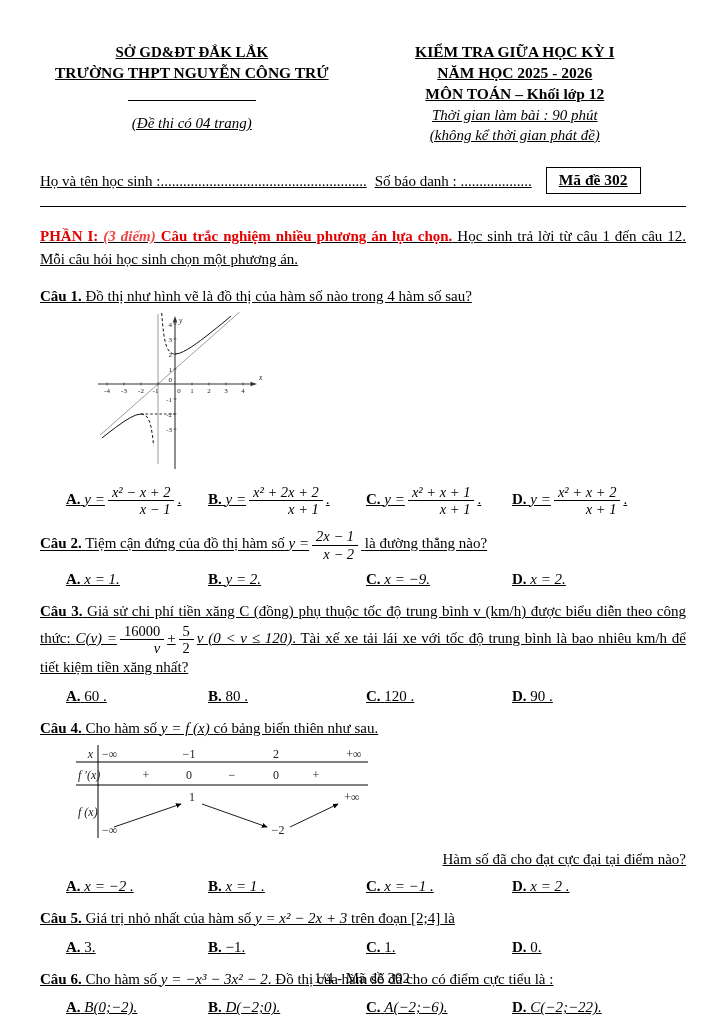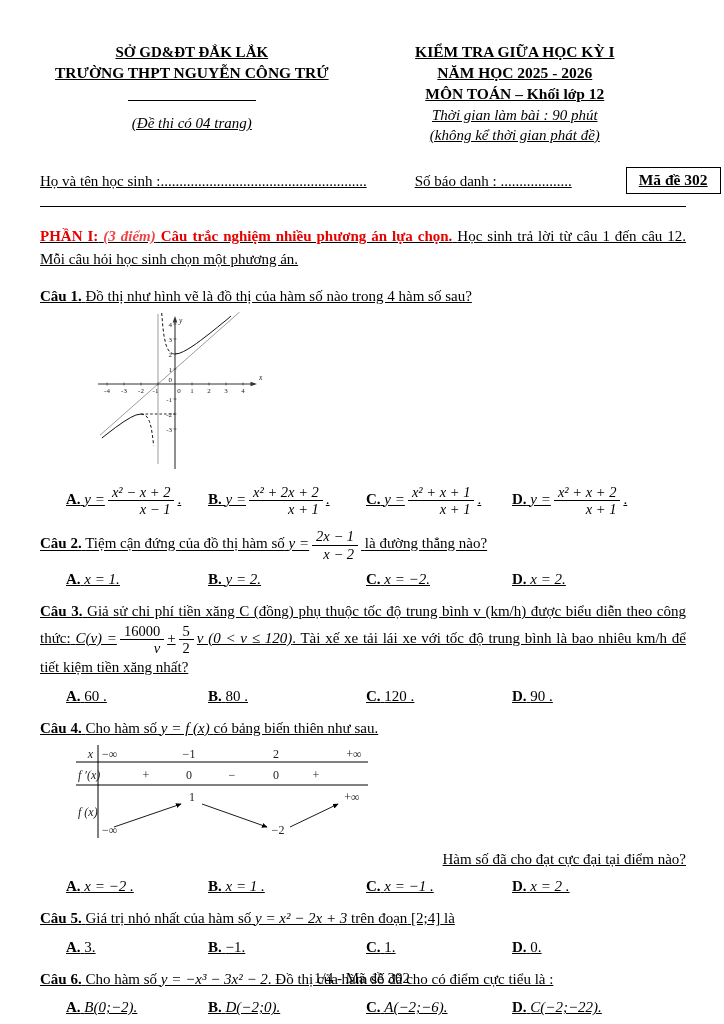--- a/index.html
+++ b/index.html
@@ -16,21 +16,21 @@
   .header-left{width:47%;text-align:center;}
   .header-right{width:53%;text-align:center;}
   .hl1{font-weight:bold;font-size:15px;}
   .hl2{font-weight:bold;font-size:15.5px;margin-top:1px;}
   .short-rule{width:128px;border:none;border-top:1.6px solid #000;margin:16px auto 12px auto;}
   .hl3{font-style:italic;font-size:15px;}
   .hr1,.hr2,.hr3{font-weight:bold;font-size:15.5px;}
   .hr4,.hr5{font-style:italic;font-size:15px;}
 
   
-  .student-row{display:flex;align-items:center;margin-top:22px;gap:40px;}
+  .student-row{display:flex;align-items:center;margin-top:22px;}
   .student-name{flex:0 0 auto;}
   .student-sbd{flex:0 0 auto;margin-left:8px;}
   .code-box{margin-left:14px;border:1.8px solid #000;padding:2px 12px;font-weight:bold;font-size:15.5px;white-space:nowrap;}
   .divider{border:none;border-top:1.8px solid #000;margin:12px 0 0 0;}
 
   
   .part1{margin-top:18px;text-align:justify;line-height:1.5;}
   .red{color:#e50000;font-weight:bold;}
   .red-italic{color:#ef4444;font-weight:bold;font-style:italic;margin-top:33px;}
 
@@ -162,21 +162,21 @@
     <span>Tiệm cận đứng của đồ thị hàm số</span>
     <span class="math">y =</span><span class="frac">
         <span class="num math">2x − 1</span>
         <span class="den math">x − 2</span>
       </span>
     <span>là đường thẳng nào?</span>
   </div>
   <div class="opts">
     <span class="opt"><b>A.</b> <span class="math">x = 1.</span></span>
     <span class="opt"><b>B.</b> <span class="math">y = 2.</span></span>
-    <span class="opt"><b>C.</b> <span class="math">x = −2.</span></span>
+    <span class="opt"><b>C.</b> <span class="math">x = −9.</span></span>
     <span class="opt"><b>D.</b> <span class="math">x = 2.</span></span>
   </div>
 
   <div class="q">
     <span class="q-label">Câu 3.</span>
     <span>Giả sử chi phí tiền xăng C (đồng) phụ thuộc tốc độ trung bình v (km/h) được biểu diễn theo công thức:</span>
     <span class="math">C(v) =</span><span class="frac">
         <span class="num">16000</span>
         <span class="den math">v</span>
       </span><span>+</span><span class="frac">

